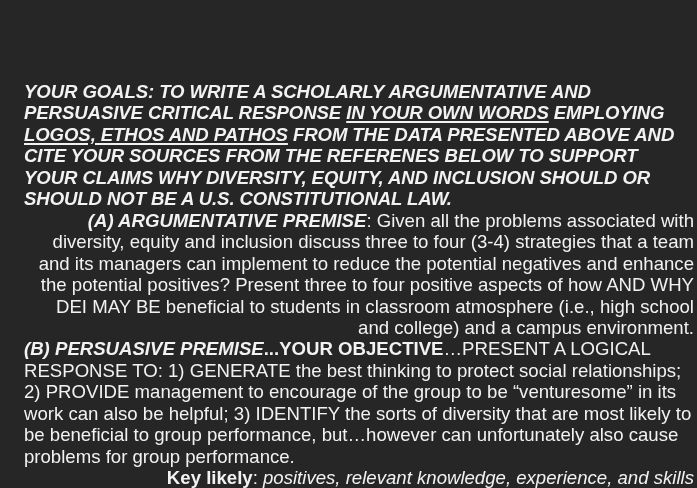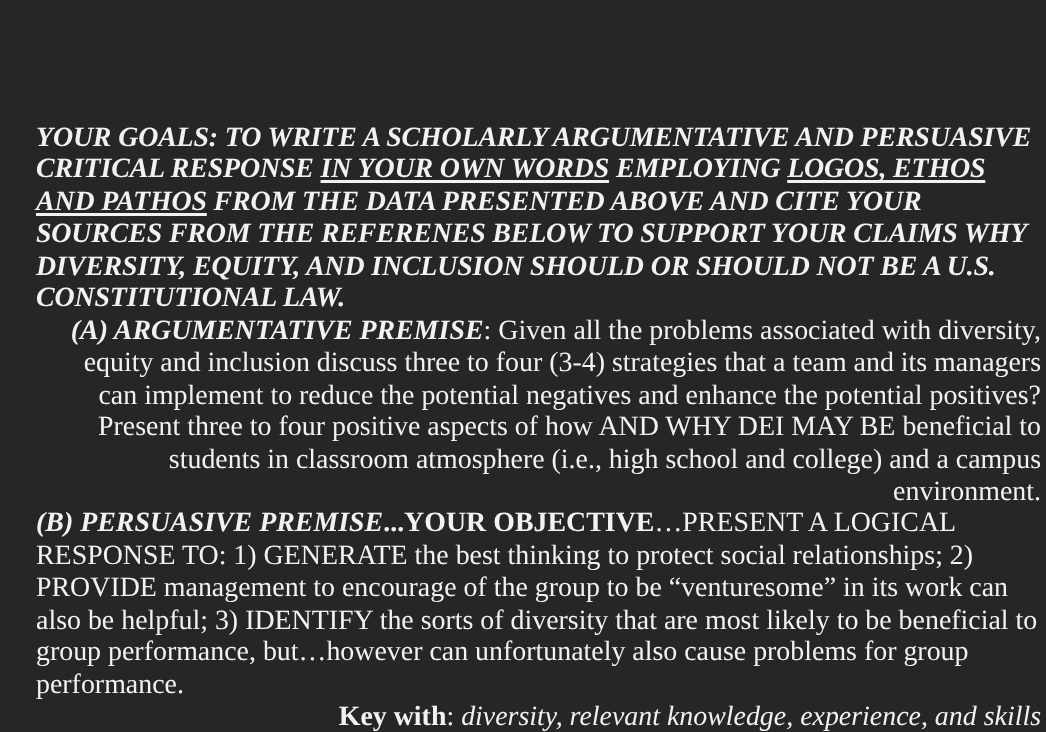--- a/index.html
+++ b/index.html
@@ -9,21 +9,21 @@
       width: 697px;
       height: 488px;
       overflow: hidden;
     }
     .page {
       position: relative;
       width: 697px;
       height: 429px;
       background: #262626;
       color: #f2f2f2;
-      font-family: Liberation Serif, serif;
+      font-family: Liberation Sans, sans-serif;
       font-size: 18.6px;
       line-height: 21.45px;
     }
     .content {
       position: absolute;
       left: 24px;
       top: 81px;
       width: 670px;
     }
     p {
@@ -46,16 +46,16 @@
 
 <div class="page">
   <div class="content">
 
     <p class="goals"><span>YOUR GOALS: TO WRITE A SCHOLARLY ARGUMENTATIVE AND PERSUASIVE CRITICAL RESPONSE </span><span class="u">IN YOUR OWN WORDS</span><span> EMPLOYING </span><span class="u">LOGOS, ETHOS AND PATHOS</span><span> FROM THE DATA PRESENTED ABOVE AND CITE YOUR SOURCES FROM THE  REFERENES BELOW TO SUPPORT YOUR CLAIMS WHY DIVERSITY, EQUITY, AND INCLUSION SHOULD OR SHOULD NOT BE A U.S. CONSTITUTIONAL LAW.</span></p>
 
     <p class="indent"><span class="bi">(A) ARGUMENTATIVE PREMISE</span><span>:</span><span> Given all the problems associated with diversity, equity and inclusion discuss three to four (3-4) strategies that a team and its managers can implement to reduce the potential negatives and enhance the potential positives? Present three to four positive aspects of how AND WHY DEI MAY BE beneficial to students in classroom atmosphere (i.e., high school and college) and a campus environment.</span></p>
 
     <p><span class="bi">(B) PERSUASIVE PREMISE</span><span class="b">...YOUR OBJECTIVE</span><span>…PRESENT A LOGICAL RESPONSE TO: 1) GENERATE the best thinking to protect social relationships; 2) PROVIDE management to encourage of the group to be “venturesome” in its work can also be helpful; 3) IDENTIFY the sorts of diversity that are most likely to be beneficial to group performance, but…however can unfortunately also cause problems for group performance.</span></p>
 
-    <p class="indent"><span class="b">Key with</span><span>: </span><span class="i">diversity, relevant knowledge, experience, and skills</span></p>
+    <p class="indent"><span class="b">Key likely</span><span>: </span><span class="i">positives, relevant knowledge, experience, and skills</span></p>
 
   </div>
 </div>
 
 </body></html>

